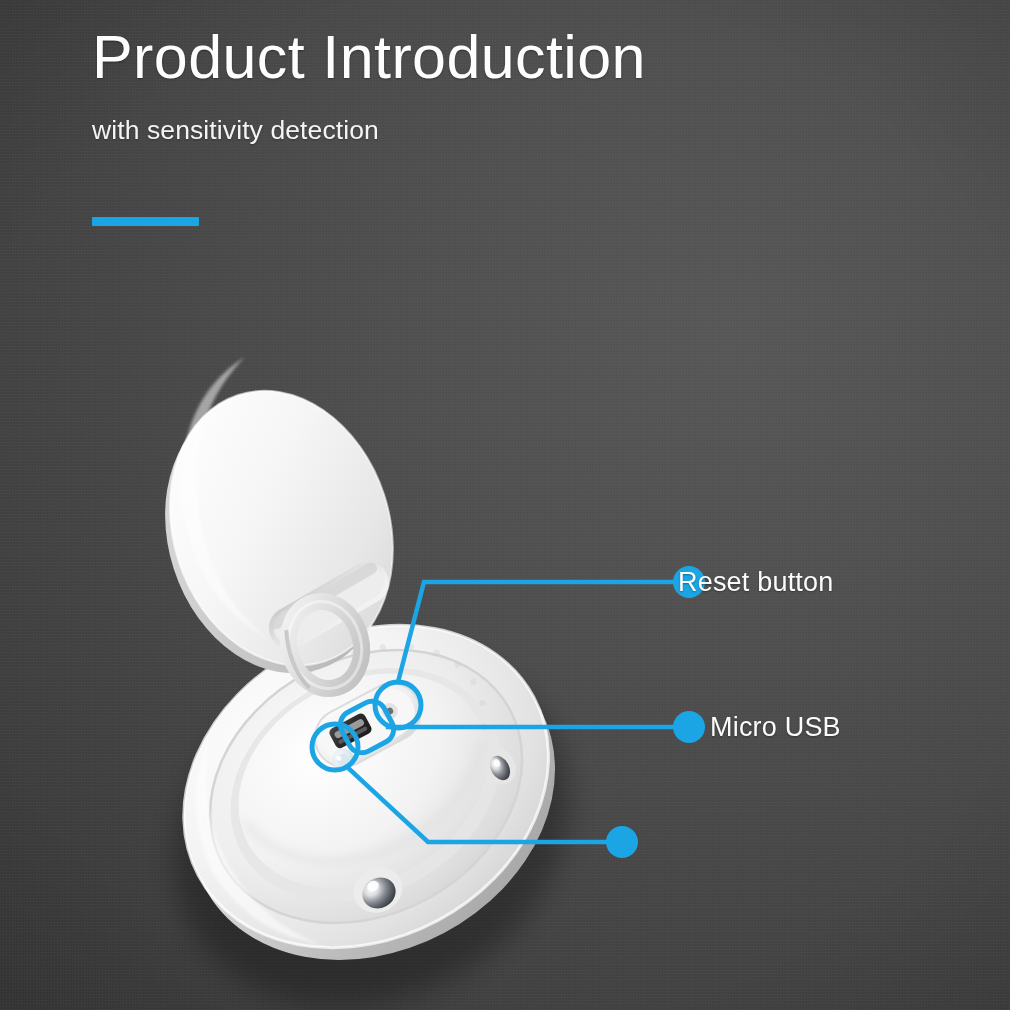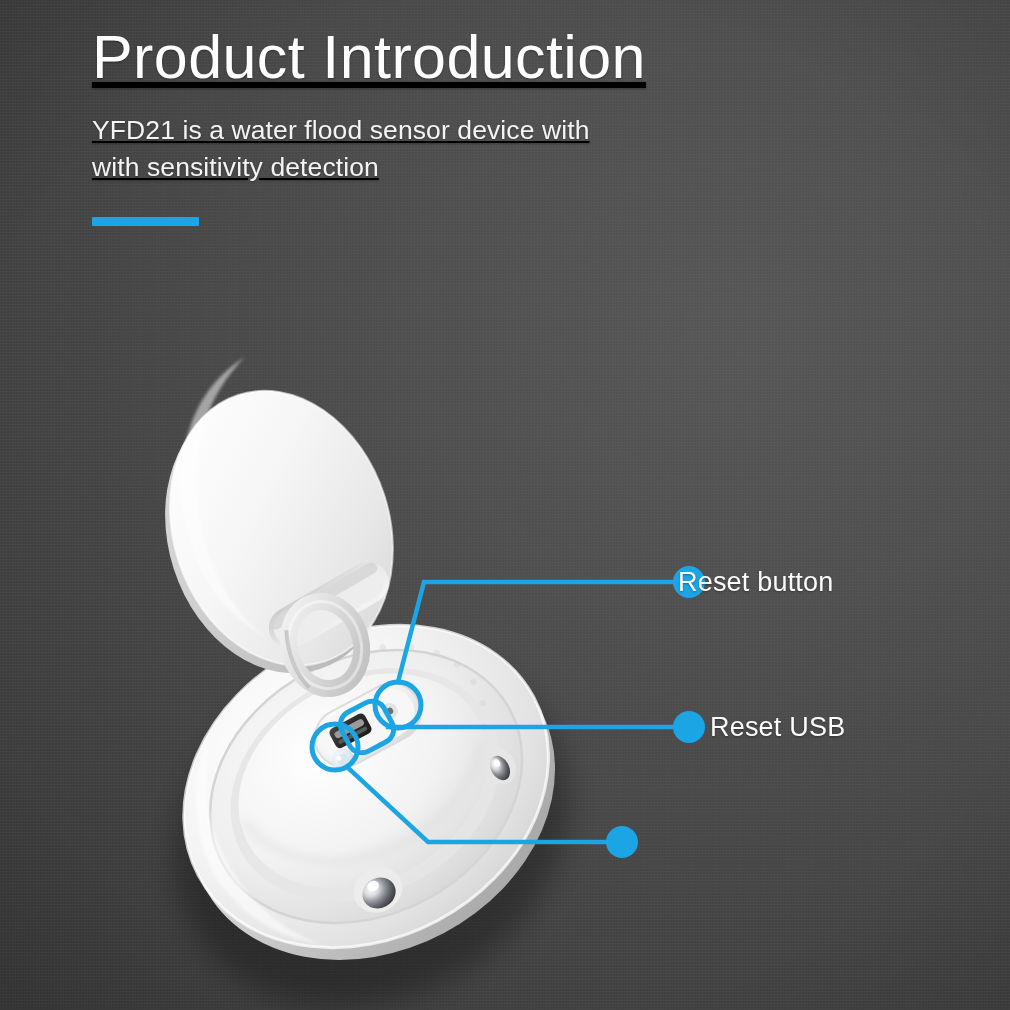--- a/index.html
+++ b/index.html
@@ -24,21 +24,21 @@
     background:
       radial-gradient(130% 120% at 50% 50%, rgba(0,0,0,0) 42%, rgba(0,0,0,.20) 78%, rgba(0,0,0,.34) 100%);
   }
   .bg-noise{
     position:absolute;inset:0;opacity:.05;
     background-image:
       repeating-linear-gradient(0deg, rgba(255,255,255,.5) 0 1px, rgba(0,0,0,0) 1px 3px),
       repeating-linear-gradient(90deg, rgba(255,255,255,.35) 0 1px, rgba(0,0,0,0) 1px 3px);
   }
   
-  .header{position:absolute;left:92px;top:22px;width:700px;text-decoration:underline;}
+  .header{position:absolute;left:92px;top:22px;width:700px;}
   .title{
     font-size:61px;line-height:70px;font-weight:300;color:#fdfdfd;
     letter-spacing:.4px;white-space:nowrap;
     text-shadow:0 1px 2px rgba(0,0,0,.35);
   }
   .subtitle{
     margin-top:20px;font-size:26.5px;line-height:37px;font-weight:400;color:#f4f4f4;
     letter-spacing:.1px;max-width:560px;
     text-shadow:0 1px 2px rgba(0,0,0,.30);
   }
@@ -65,21 +65,20 @@
 
 <div id="page">
 
   <div class="bg-base"></div>
   <div class="bg-vignette"></div>
   <div class="bg-noise"></div>
 
   <div class="header">
     <div class="title">Product Introduction</div>
     <div class="subtitle">
-      <span class="ln">YFD21 is a water flood sensor device with</span>
       <span class="ln">with sensitivity detection</span>
     </div>
   </div>
   <div class="accent-bar"></div>
 
   <svg class="device" viewBox="0 0 1010 1010">
     <defs>
       <radialGradient id="bodyTop" cx="38%" cy="26%" r="86%">
         <stop offset="0%" stop-color="#ffffff"></stop>
         <stop offset="45%" stop-color="#f4f4f4"></stop>
@@ -260,15 +259,15 @@
     </g>
 
     <g>
       <circle cx="335" cy="747" r="23" fill="none" stroke="#1ba5e5" stroke-width="5"></circle>
       <path d="M 347 767 L 428 842 L 622 842" fill="none" stroke="#1ba5e5" stroke-width="4.5" stroke-linecap="square"></path>
       <circle cx="622" cy="842" r="16" fill="#1ba5e5"></circle>
     </g>
   </svg>
 
   <div class="callout-label lbl-reset">Reset button</div>
-  <div class="callout-label lbl-usb">Reset USB</div>
+  <div class="callout-label lbl-usb">Micro USB</div>
 
 </div>
 
 </body></html>

